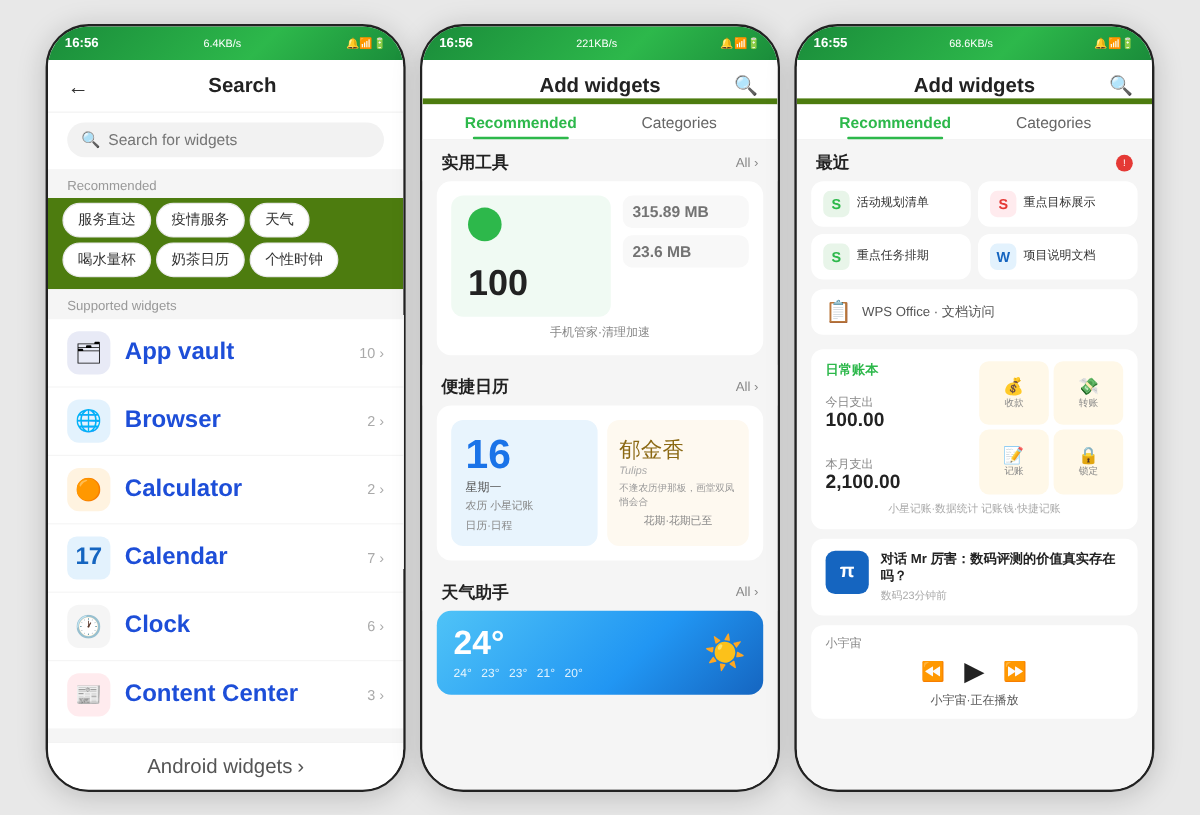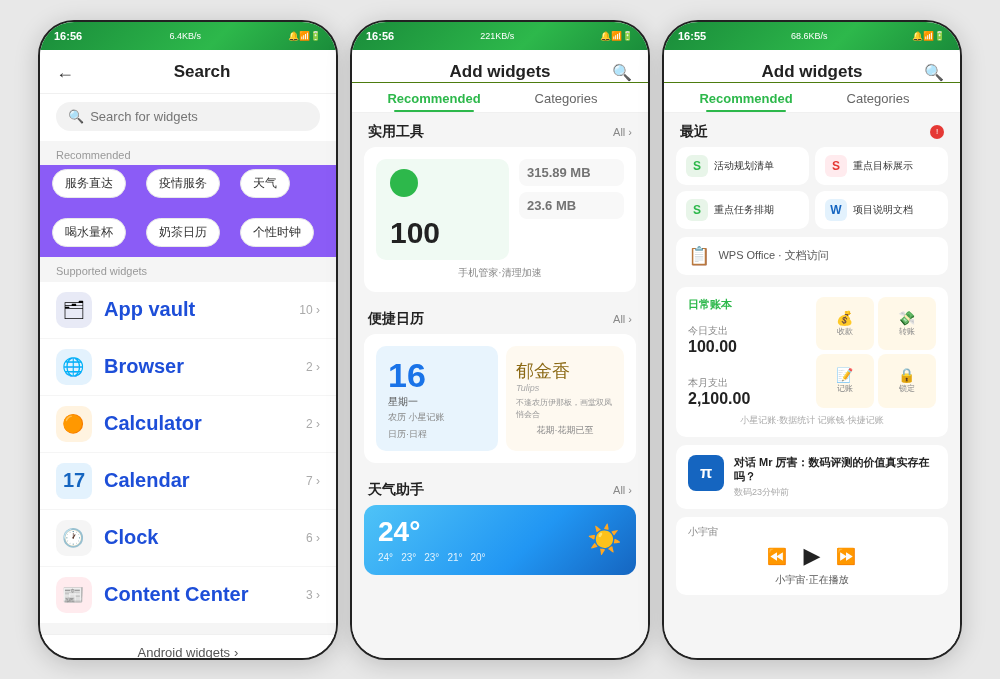--- a/index.html
+++ b/index.html
@@ -114,24 +114,24 @@
 
     .section-label {
       font-size: 11px;
       color: #999;
       padding: 8px 16px 4px;
       background: #f5f5f5;
     }
 
     .chip-group {
       padding: 4px 12px 10px;
-      background: #8b5cf6;
+      background: #4d7c0f;
       display: flex;
       flex-wrap: wrap;
-      gap: 20px;
+      gap: 4px;
     }
     .chip {
       background: #fff;
       border-radius: 16px;
       padding: 5px 12px;
       font-size: 12px;
       color: #333;
       border: 1px solid #e8e8e8;
     }
 
@@ -170,34 +170,34 @@
       align-items: center;
       gap: 2px;
     }
 
     .android-widgets-bar {
       background: #fff;
       padding: 10px 16px;
       display: flex;
       align-items: center;
       justify-content: center;
-      font-size: 13px;
+      font-size: 17px;
       color: #555;
       gap: 4px;
       border-top: 1px solid #f0f0f0;
     }
 
     
     .add-widgets-header {
       background: #fff;
       padding: 12px 16px 0;
       display: flex;
-      align-items: flex-end;
+      align-items: flex-start;
       justify-content: space-between;
-      border-bottom: 1px solid #4d7c0f;
+      border-bottom: 5px solid #4d7c0f;
     }
     .add-widgets-header .title {
       font-size: 17px;
       font-weight: 600;
       color: #222;
       flex: 1;
       text-align: center;
     }
     .add-widgets-header .search-ico2 {
       font-size: 16px;

